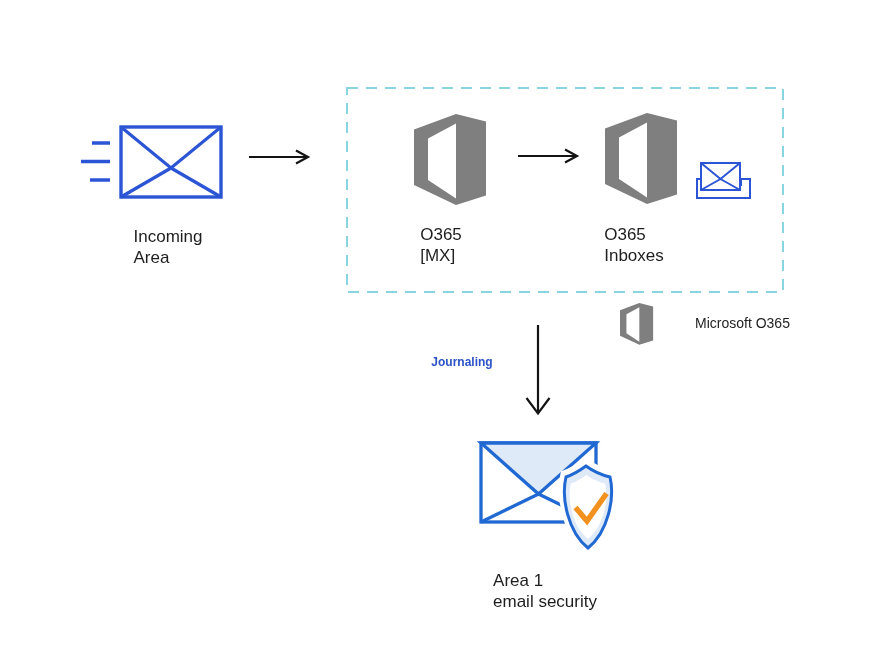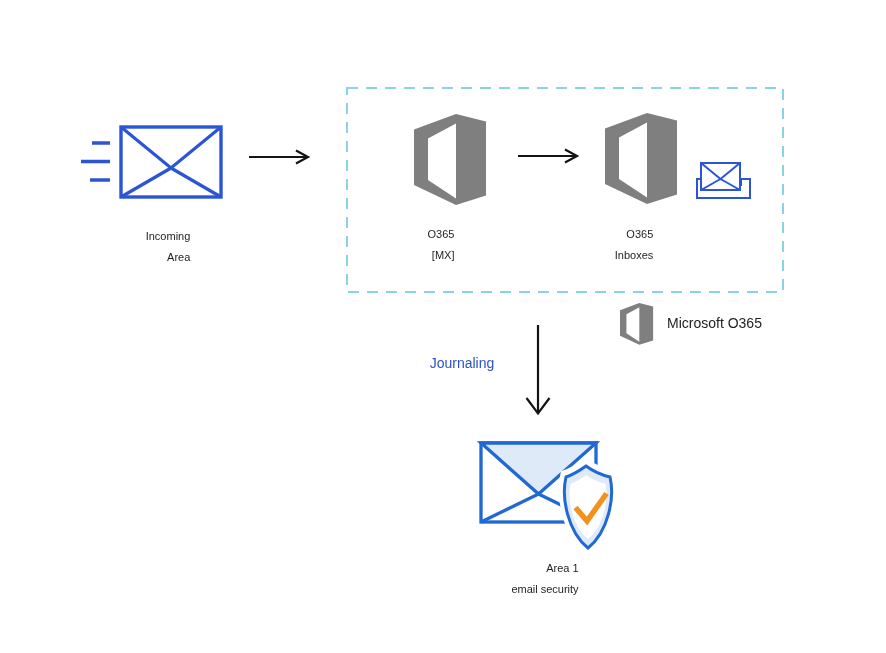--- a/index.html
+++ b/index.html
@@ -28,40 +28,41 @@
   .sec-line     { stroke: var(--security-blue); stroke-width: 3.3; fill: none; }
   .shield-halo  { fill: #ffffff; stroke: #ffffff; stroke-width: 5; }
   .shield-main  { fill: var(--light-blue-fill); stroke: var(--security-blue); stroke-width: 3; }
   .shield-inner { fill: #ffffff; }
   .check-stroke { stroke: var(--check-orange); stroke-width: 5.4; fill: none; stroke-linecap: butt; stroke-linejoin: miter; }
 
   
   .node-label {
     position: absolute;
     transform: translateX(-50%);
-    text-align: right;
-    font-size: 11px;
+    text-align: left;
+    font-size: 17px;
     line-height: 21px;
     color: var(--text-color);
     white-space: nowrap;
   }
   .node-label span { display: block; }
   .journaling-label {
     position: absolute;
     transform: translateX(-50%);
-    font-size: 14px;
-    font-weight: 400;
+    font-size: 12px;
+    font-weight: 700;
     color: var(--journaling-blue);
     white-space: nowrap;
   }
   .legend-label {
     position: absolute;
     font-size: 14px;
     color: var(--text-color);
     white-space: nowrap;
+    margin-left: 28px;
   }
 </style>
 </head>
 <body>
 
 <div class="canvas">
 
   <svg class="diagram-svg" width="886" height="653" viewBox="0 0 886 653">
     <defs>
       <g id="o365-logo">
@@ -142,18 +143,18 @@
 
   <div class="node-label" style="left:634px; top:224px;">
     <span>O365</span>
     <span>Inboxes</span>
   </div>
 
   <div class="legend-label" style="left:667px; top:315px;">Microsoft O365</div>
 
   <div class="journaling-label" style="left:462px; top:355px;">Journaling</div>
 
-  <div class="node-label" style="left:545px; top:558px;">
+  <div class="node-label" style="left:545px; top:570px;">
     <span>Area 1</span>
     <span>email security</span>
   </div>
 
 </div>
 
 </body></html>

